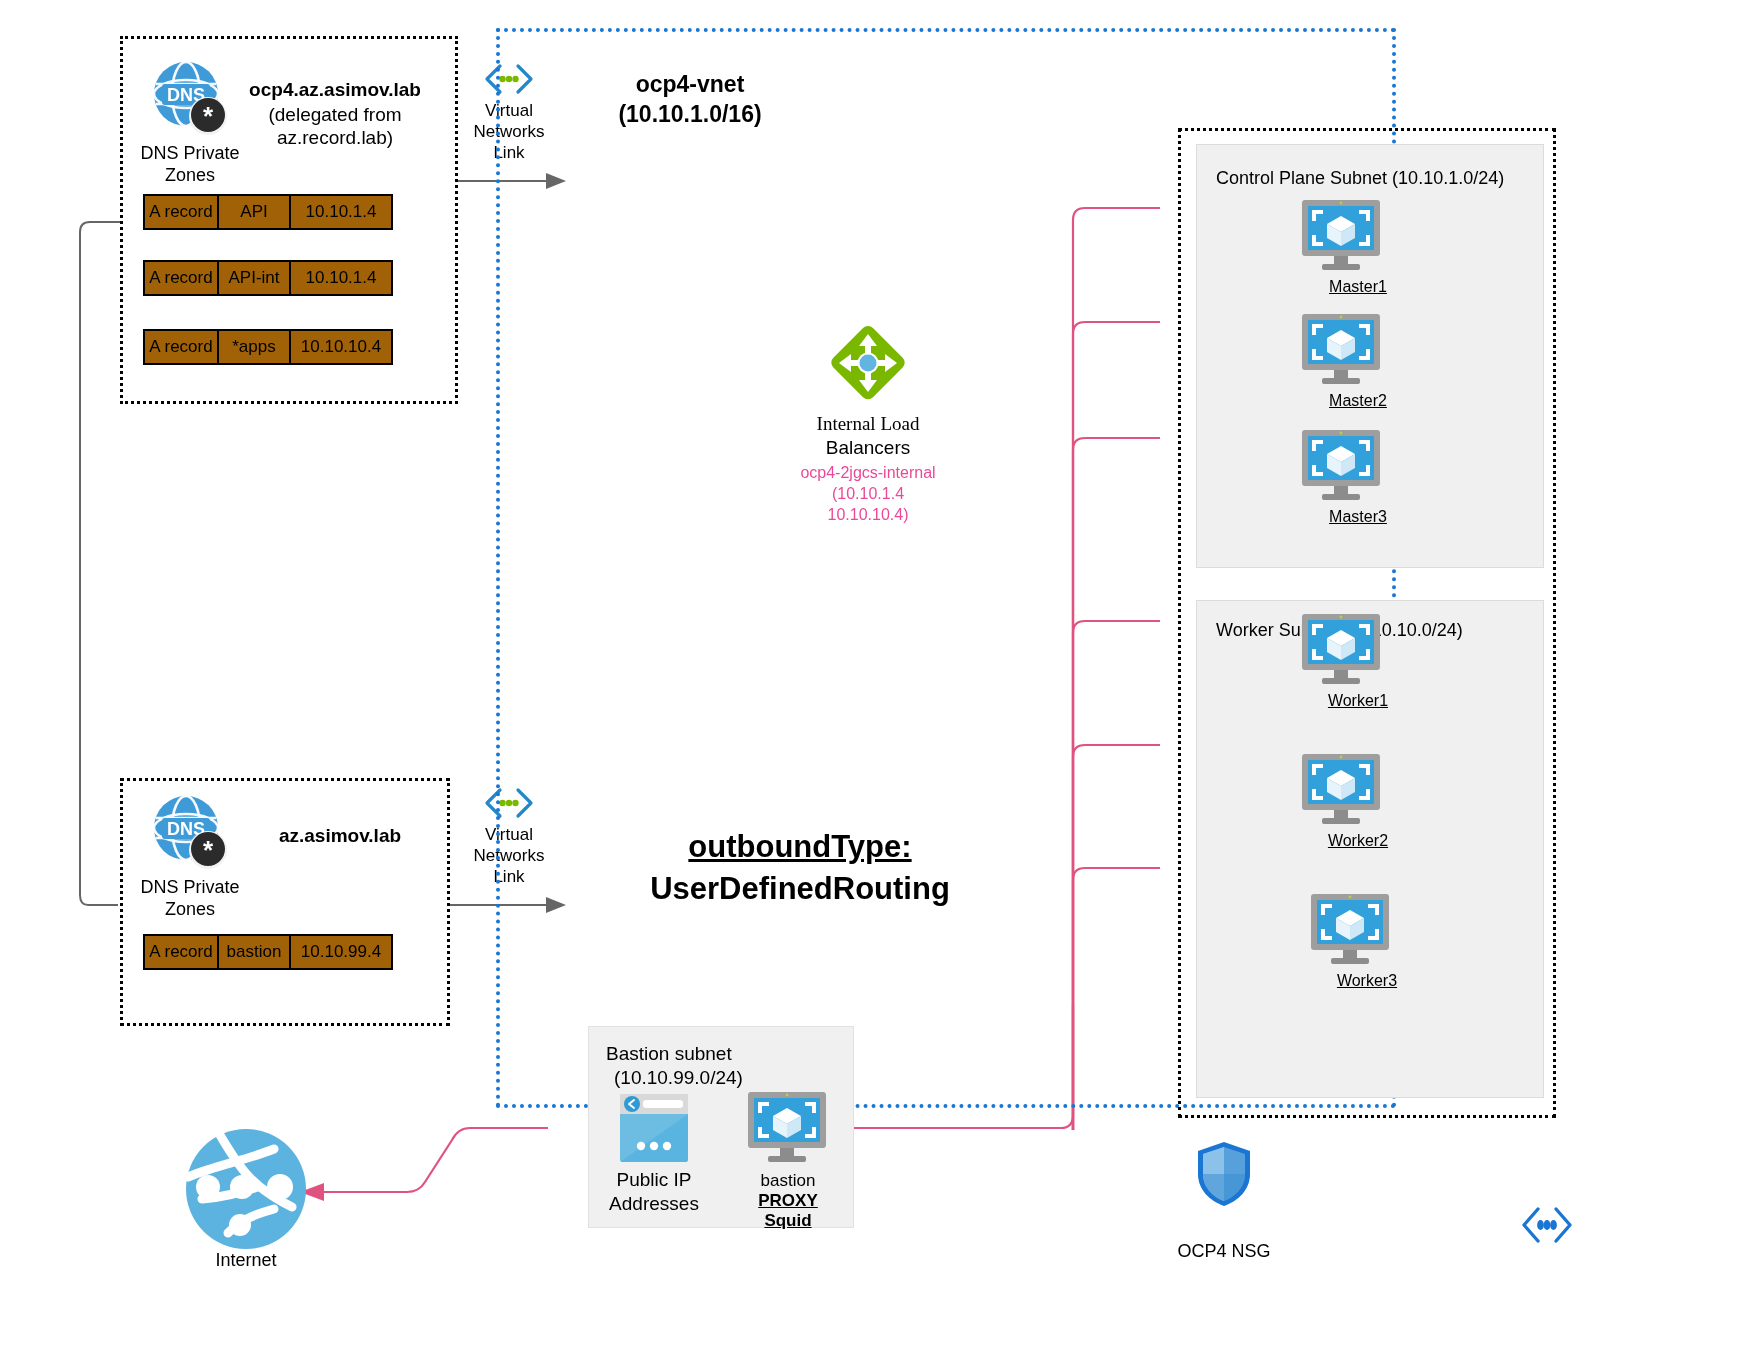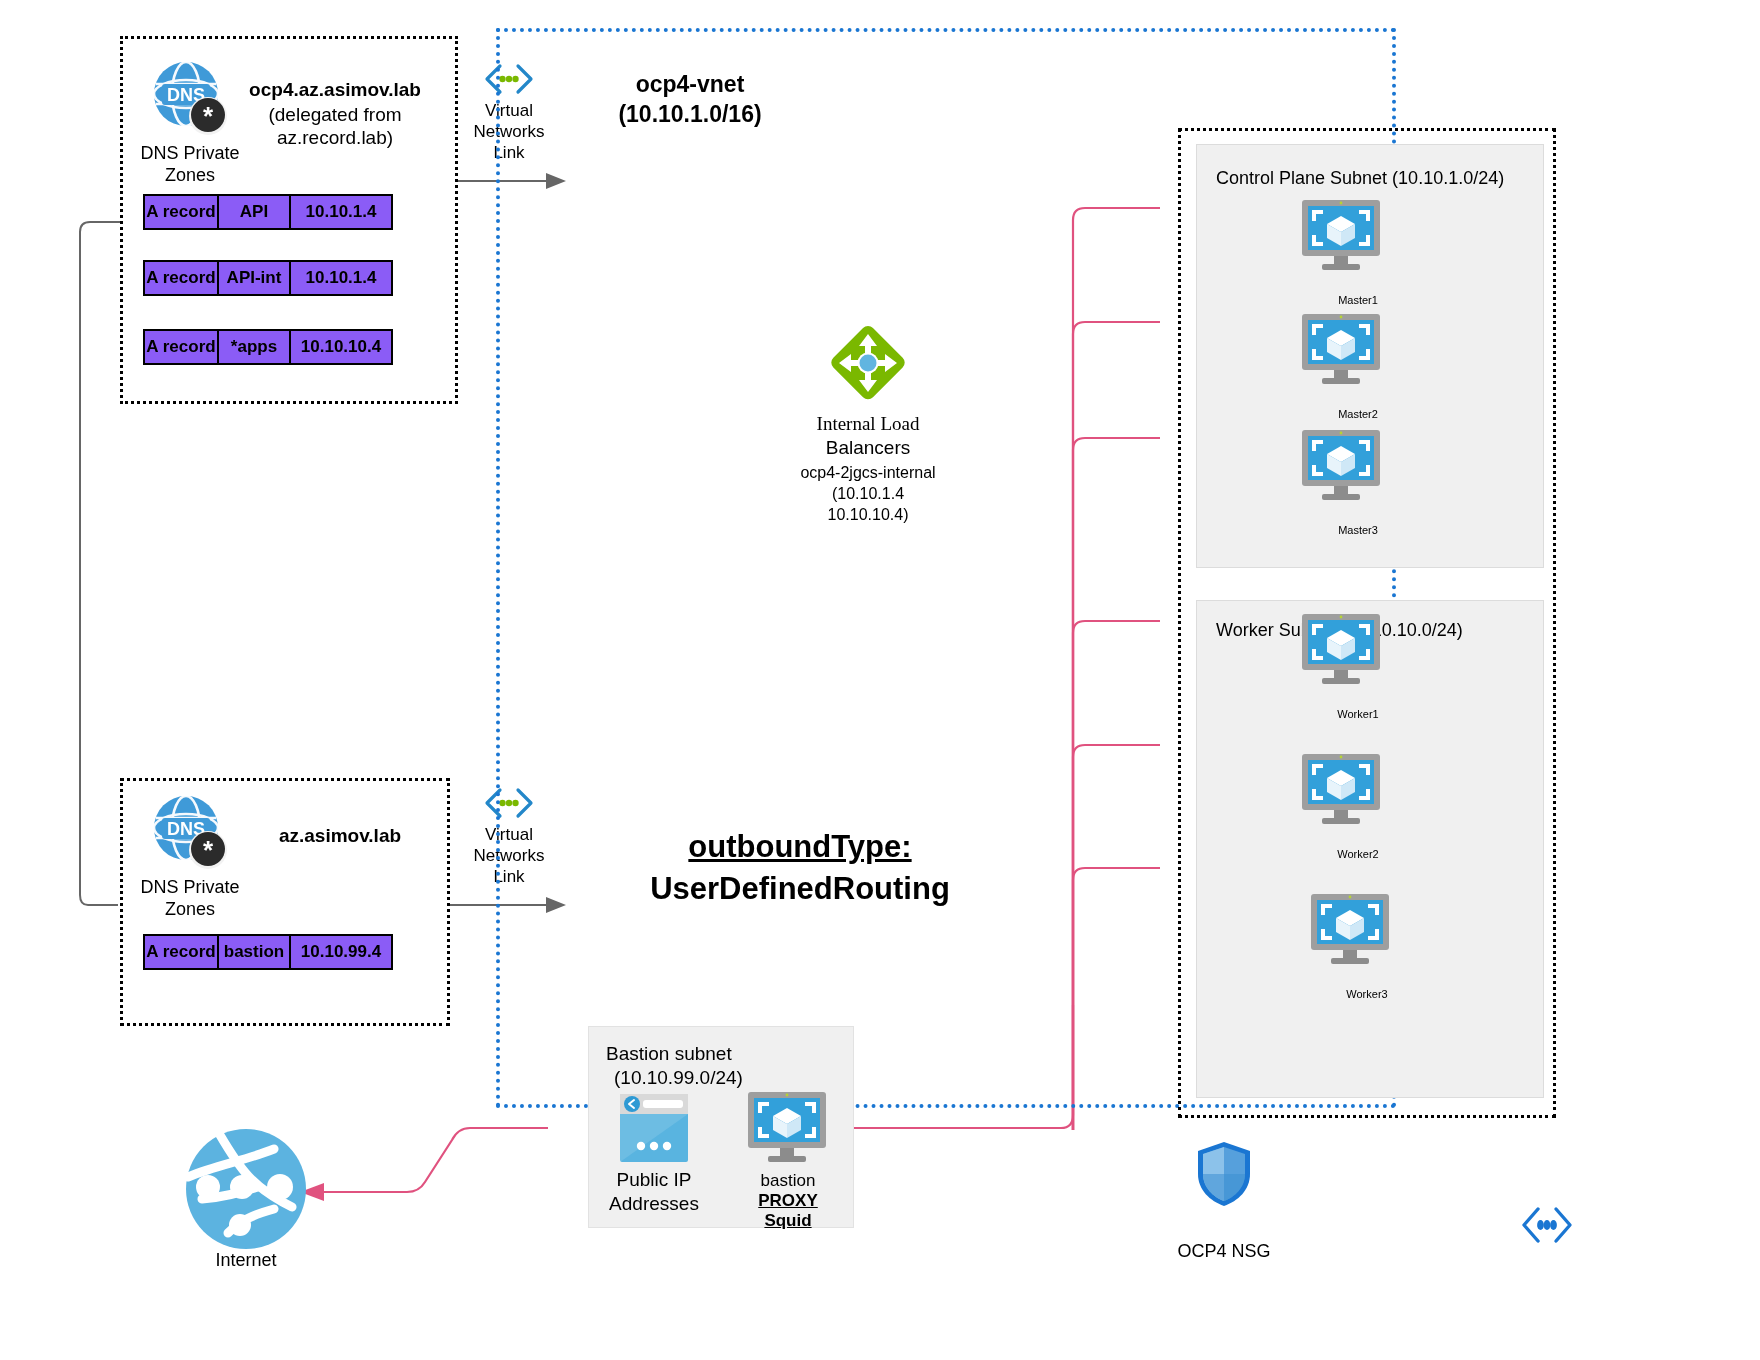--- a/index.html
+++ b/index.html
@@ -40,24 +40,23 @@
     font-size: 18px;
     line-height: 22px;
     text-align: center;
   }
 
   
   .rec-row {
     position: absolute;
     display: flex;
     border: 2px solid #000;
-    background: #8b5cf6;
+    background: #a16207;
     height: 36px;
     box-sizing: border-box;
-    font-weight: bold;
   }
   .rec-cell {
     display: flex;
     align-items: center;
     justify-content: center;
     font-size: 17px;
     box-sizing: border-box;
     height: 100%;
   }
   .rec-c1 { width: 74px; border-right: 2px solid #000; }
@@ -101,25 +100,25 @@
     white-space: nowrap;
   }
   .subnet-outline {
     position: absolute;
     border: 3px dotted #000;
     box-sizing: border-box;
   }
 
   
   .vm-node { position: absolute; width: 120px; text-align: center; }
-  .vm-caption { font-size: 11px; margin-top: 20px; }
+  .vm-caption { font-size: 16px; margin-top: 4px; text-decoration: underline; }
 
   
   .lb-title { font-size: 19px; line-height: 24px; text-align: center; }
-  .lb-sub { font-size: 16px; line-height: 21px; text-align: center; color: #000000; }
+  .lb-sub { font-size: 16px; line-height: 21px; text-align: center; color: #ec4899; }
 
   
   #outbound-type {
     position: absolute;
     text-align: center;
     font-weight: bold;
     font-size: 31px;
     line-height: 42px;
   }
   #outbound-type .ul { text-decoration: underline; }

